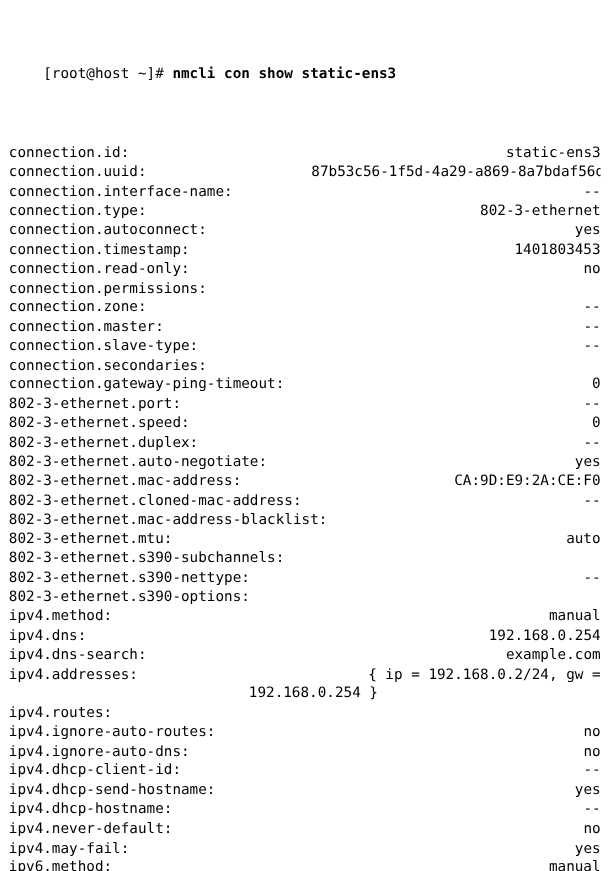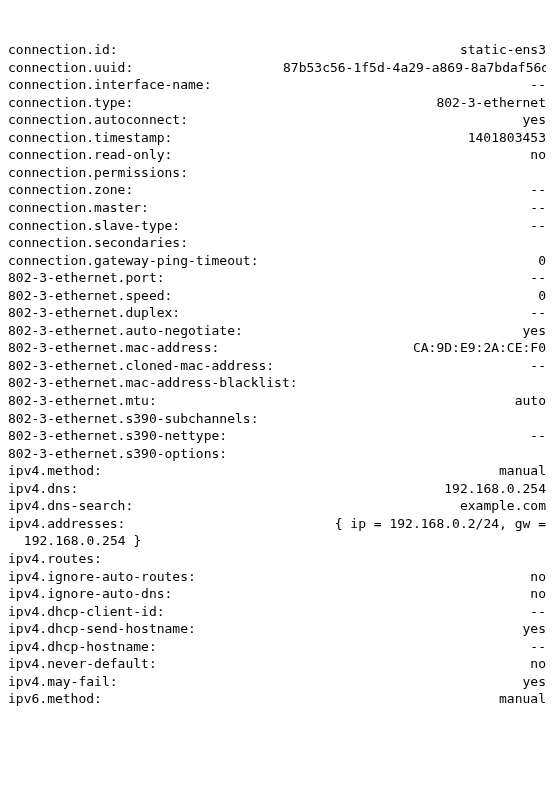--- a/index.html
+++ b/index.html
@@ -28,20 +28,24 @@
     min-width: 275px;
     max-width: 275px;
   }
   .val {
     flex: 1;
     overflow: hidden;
     text-align: right;
   }
   .continuation {
     padding-left: 8px;
+    text-align: center;
   }
 </style>
 </head>
 <body>
 
 <div class="terminal">
+  <div class="prompt-line">
+    <span class="prompt">[root@host ~]# </span><span class="command">nmcli con show static-ens3</span>
+  </div>
   <div id="rows"><div class="row"><span class="key">connection.id:</span><span class="val">static-ens3</span></div><div class="row"><span class="key">connection.uuid:</span><span class="val">87b53c56-1f5d-4a29-a869-8a7bdaf56dfa</span></div><div class="row"><span class="key">connection.interface-name:</span><span class="val">--</span></div><div class="row"><span class="key">connection.type:</span><span class="val">802-3-ethernet</span></div><div class="row"><span class="key">connection.autoconnect:</span><span class="val">yes</span></div><div class="row"><span class="key">connection.timestamp:</span><span class="val">1401803453</span></div><div class="row"><span class="key">connection.read-only:</span><span class="val">no</span></div><div class="row"><span class="key">connection.permissions:</span><span class="val"></span></div><div class="row"><span class="key">connection.zone:</span><span class="val">--</span></div><div class="row"><span class="key">connection.master:</span><span class="val">--</span></div><div class="row"><span class="key">connection.slave-type:</span><span class="val">--</span></div><div class="row"><span class="key">connection.secondaries:</span><span class="val"></span></div><div class="row"><span class="key">connection.gateway-ping-timeout:</span><span class="val">0</span></div><div class="row"><span class="key">802-3-ethernet.port:</span><span class="val">--</span></div><div class="row"><span class="key">802-3-ethernet.speed:</span><span class="val">0</span></div><div class="row"><span class="key">802-3-ethernet.duplex:</span><span class="val">--</span></div><div class="row"><span class="key">802-3-ethernet.auto-negotiate:</span><span class="val">yes</span></div><div class="row"><span class="key">802-3-ethernet.mac-address:</span><span class="val">CA:9D:E9:2A:CE:F0</span></div><div class="row"><span class="key">802-3-ethernet.cloned-mac-address:</span><span class="val">--</span></div><div class="row"><span class="key">802-3-ethernet.mac-address-blacklist:</span><span class="val"></span></div><div class="row"><span class="key">802-3-ethernet.mtu:</span><span class="val">auto</span></div><div class="row"><span class="key">802-3-ethernet.s390-subchannels:</span><span class="val"></span></div><div class="row"><span class="key">802-3-ethernet.s390-nettype:</span><span class="val">--</span></div><div class="row"><span class="key">802-3-ethernet.s390-options:</span><span class="val"></span></div><div class="row"><span class="key">ipv4.method:</span><span class="val">manual</span></div><div class="row"><span class="key">ipv4.dns:</span><span class="val">192.168.0.254</span></div><div class="row"><span class="key">ipv4.dns-search:</span><span class="val">example.com</span></div><div class="row"><span class="key">ipv4.addresses:</span><span class="val">{ ip = 192.168.0.2/24, gw =</span></div><div class="continuation"> 192.168.0.254 }</div><div class="row"><span class="key">ipv4.routes:</span><span class="val"></span></div><div class="row"><span class="key">ipv4.ignore-auto-routes:</span><span class="val">no</span></div><div class="row"><span class="key">ipv4.ignore-auto-dns:</span><span class="val">no</span></div><div class="row"><span class="key">ipv4.dhcp-client-id:</span><span class="val">--</span></div><div class="row"><span class="key">ipv4.dhcp-send-hostname:</span><span class="val">yes</span></div><div class="row"><span class="key">ipv4.dhcp-hostname:</span><span class="val">--</span></div><div class="row"><span class="key">ipv4.never-default:</span><span class="val">no</span></div><div class="row"><span class="key">ipv4.may-fail:</span><span class="val">yes</span></div><div class="row"><span class="key">ipv6.method:</span><span class="val">manual</span></div></div>
 </div>
 
 </body></html>

